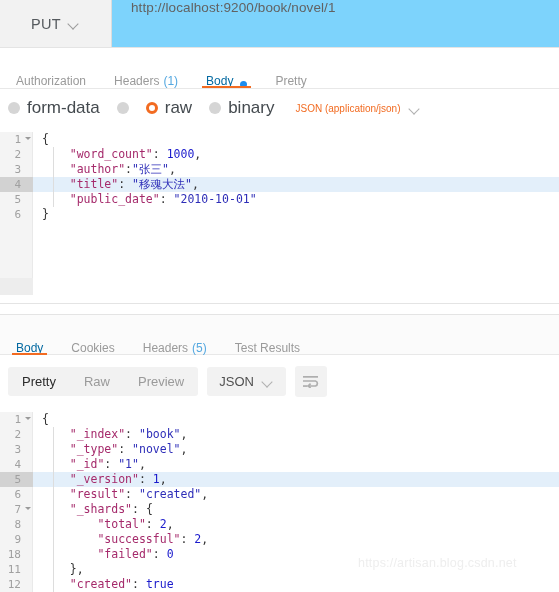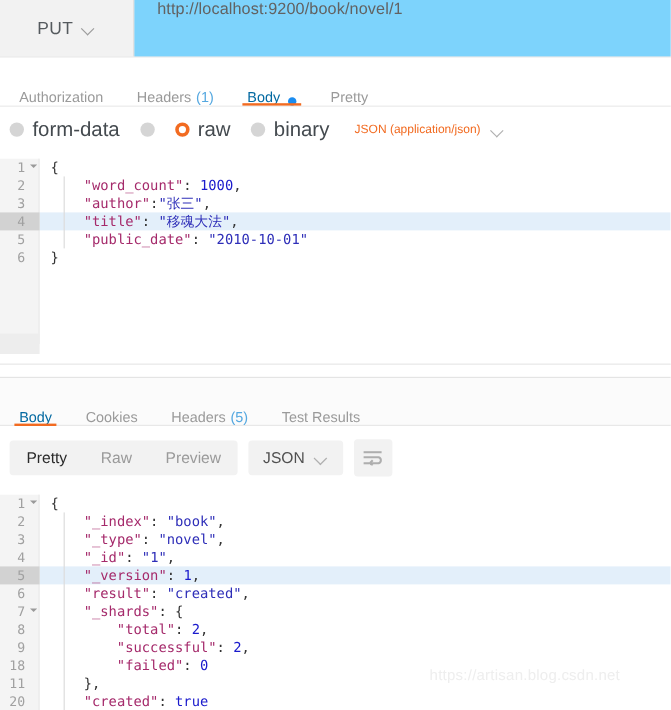--- a/index.html
+++ b/index.html
@@ -401,20 +401,20 @@
         <div class="row"><div class="ln-cell">2</div><div class="code-cell"><span class="p">    </span><span class="k">"_index"</span><span class="p">: </span><span class="s">"book"</span><span class="p">,</span></div></div>
         <div class="row"><div class="ln-cell">3</div><div class="code-cell"><span class="p">    </span><span class="k">"_type"</span><span class="p">: </span><span class="s">"novel"</span><span class="p">,</span></div></div>
         <div class="row"><div class="ln-cell">4</div><div class="code-cell"><span class="p">    </span><span class="k">"_id"</span><span class="p">: </span><span class="s">"1"</span><span class="p">,</span></div></div>
         <div class="row hl"><div class="ln-cell">5</div><div class="code-cell"><span class="p">    </span><span class="k">"_version"</span><span class="p">: </span><span class="n">1</span><span class="p">,</span></div></div>
         <div class="row"><div class="ln-cell">6</div><div class="code-cell"><span class="p">    </span><span class="k">"result"</span><span class="p">: </span><span class="s">"created"</span><span class="p">,</span></div></div>
         <div class="row"><div class="ln-cell">7<span class="fold"></span></div><div class="code-cell"><span class="p">    </span><span class="k">"_shards"</span><span class="p">: </span><span class="b">{</span></div></div>
         <div class="row"><div class="ln-cell">8</div><div class="code-cell"><span class="p">        </span><span class="k">"total"</span><span class="p">: </span><span class="n">2</span><span class="p">,</span></div></div>
         <div class="row"><div class="ln-cell">9</div><div class="code-cell"><span class="p">        </span><span class="k">"successful"</span><span class="p">: </span><span class="n">2</span><span class="p">,</span></div></div>
         <div class="row"><div class="ln-cell">18</div><div class="code-cell"><span class="p">        </span><span class="k">"failed"</span><span class="p">: </span><span class="n">0</span></div></div>
         <div class="row"><div class="ln-cell">11</div><div class="code-cell"><span class="p">    </span><span class="b">},</span></div></div>
-        <div class="row"><div class="ln-cell">20</div><div class="code-cell"><span class="p">    </span><span class="k">"created"</span><span class="p">: </span><span class="n">true</span></div></div>
+        <div class="row"><div class="ln-cell">12</div><div class="code-cell"><span class="p">    </span><span class="k">"created"</span><span class="p">: </span><span class="n">true</span></div></div>
         <div class="indent-guide" style="left: 53px; top: 15px; height: 165px;"></div>
       </div>
   </div>
 
   <div class="watermark">https://artisan.blog.csdn.net</div>
 
 </div>
 
 </body></html>

